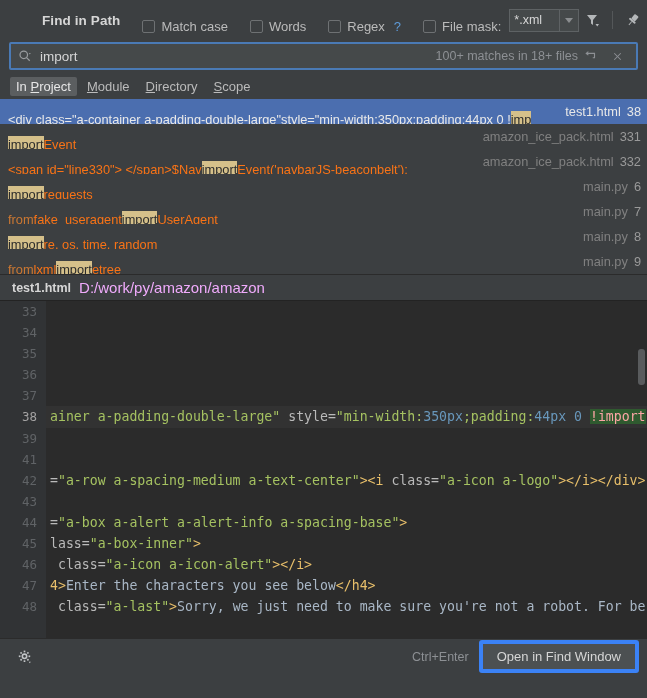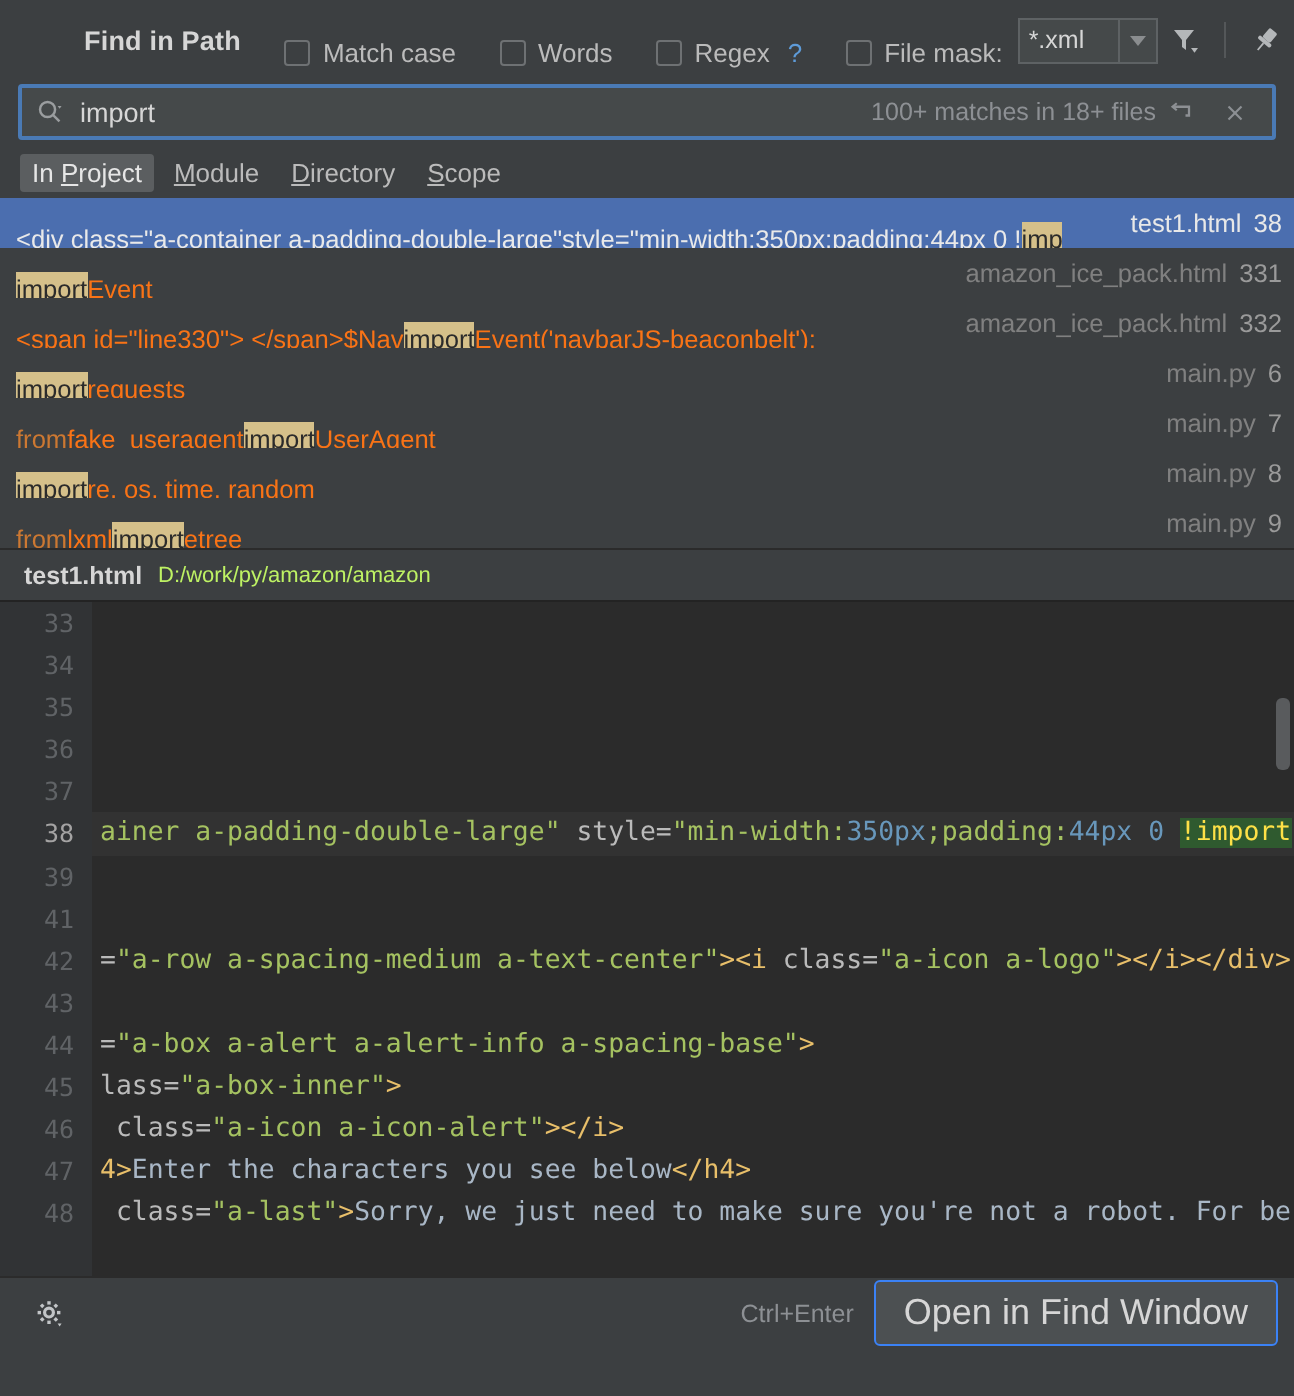--- a/index.html
+++ b/index.html
@@ -163,21 +163,21 @@
   .file-hdr {
     height: 26px;
     background: #3c3f41;
     display: flex;
     align-items: center;
     gap: 8px;
     padding: 0 12px;
     border-top: 1px solid #2b2b2b;
   }
   .file-hdr .fn { font-size: 12.5px; color: #d6d6d6; font-weight: bold; }
-  .file-hdr .fp { font-size: 11px; color: #bef264; }
+  .file-hdr .fp { font-size: 15px; color: #f0abfc; }
 
   
   .editor {
     position: relative;
     height: 338px;
     background: #2b2b2b;
     overflow: hidden;
     border-top: 1px solid #232323;
   }
   .gutter {
@@ -212,21 +212,21 @@
     line-height: 21.1px;
     white-space: pre;
     padding-left: 4px;
     color: #a9b7c6;
   }
   .e-tag  { color: #e8bf6a; }
   .e-attr { color: #bababa; }
   .e-str  { color: #a5c261; }
   .e-num  { color: #6897bb; }
   .e-txt  { color: #a9b7c6; }
-  .e-hl-green { background: #2f5a2f; color: #fde047; }
+  .e-hl-green { background: #2f5a2f; color: #fca5a5; }
 
   
   .ed-scroll {
     position: absolute;
     right: 2px; top: 48px;
     width: 7px; height: 36px;
     background: #595b5d;
     border-radius: 3px;
     z-index: 12;
   }
@@ -236,24 +236,24 @@
     height: 36px;
     background: #3c3f41;
     display: flex;
     align-items: center;
     padding: 0 8px 0 12px;
     border-top: 1px solid #2b2b2b;
   }
   .shortcut { font-size: 12.5px; color: #8d9094; margin-left: auto; margin-right: 10px; }
   .ofw-btn {
     background: #4c5052;
-    border: 1px solid #3b82f6;
+    border: 4px solid #3b82f6;
     border-radius: 3px;
     color: #d6d6d6;
-    font-size: 18px;
+    font-size: 13px;
     padding: 5px 14px;
     font-family: "Liberation Sans", sans-serif;
   }
 </style>
 </head>
 <body>
 
 <div class="toolbar">
   <div class="find-title">Find in Path</div>
 

